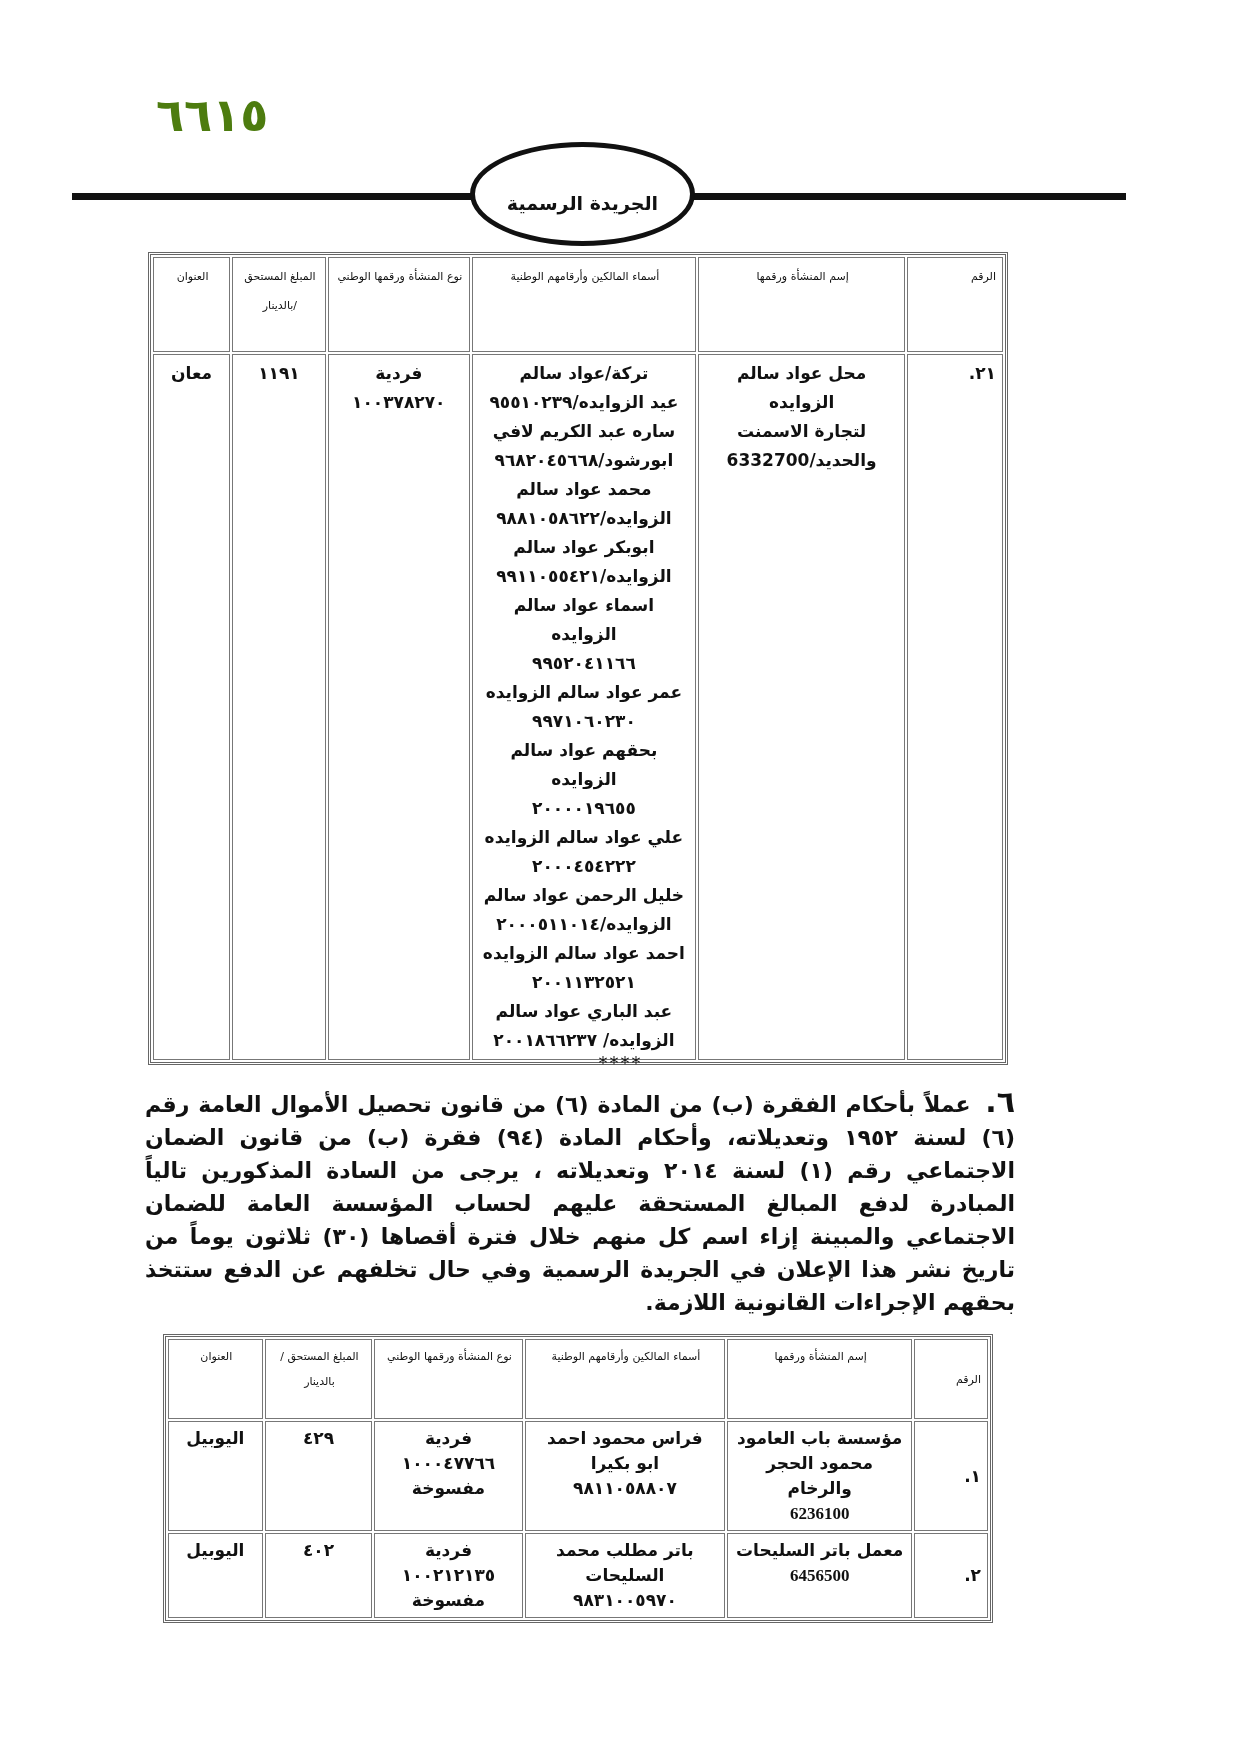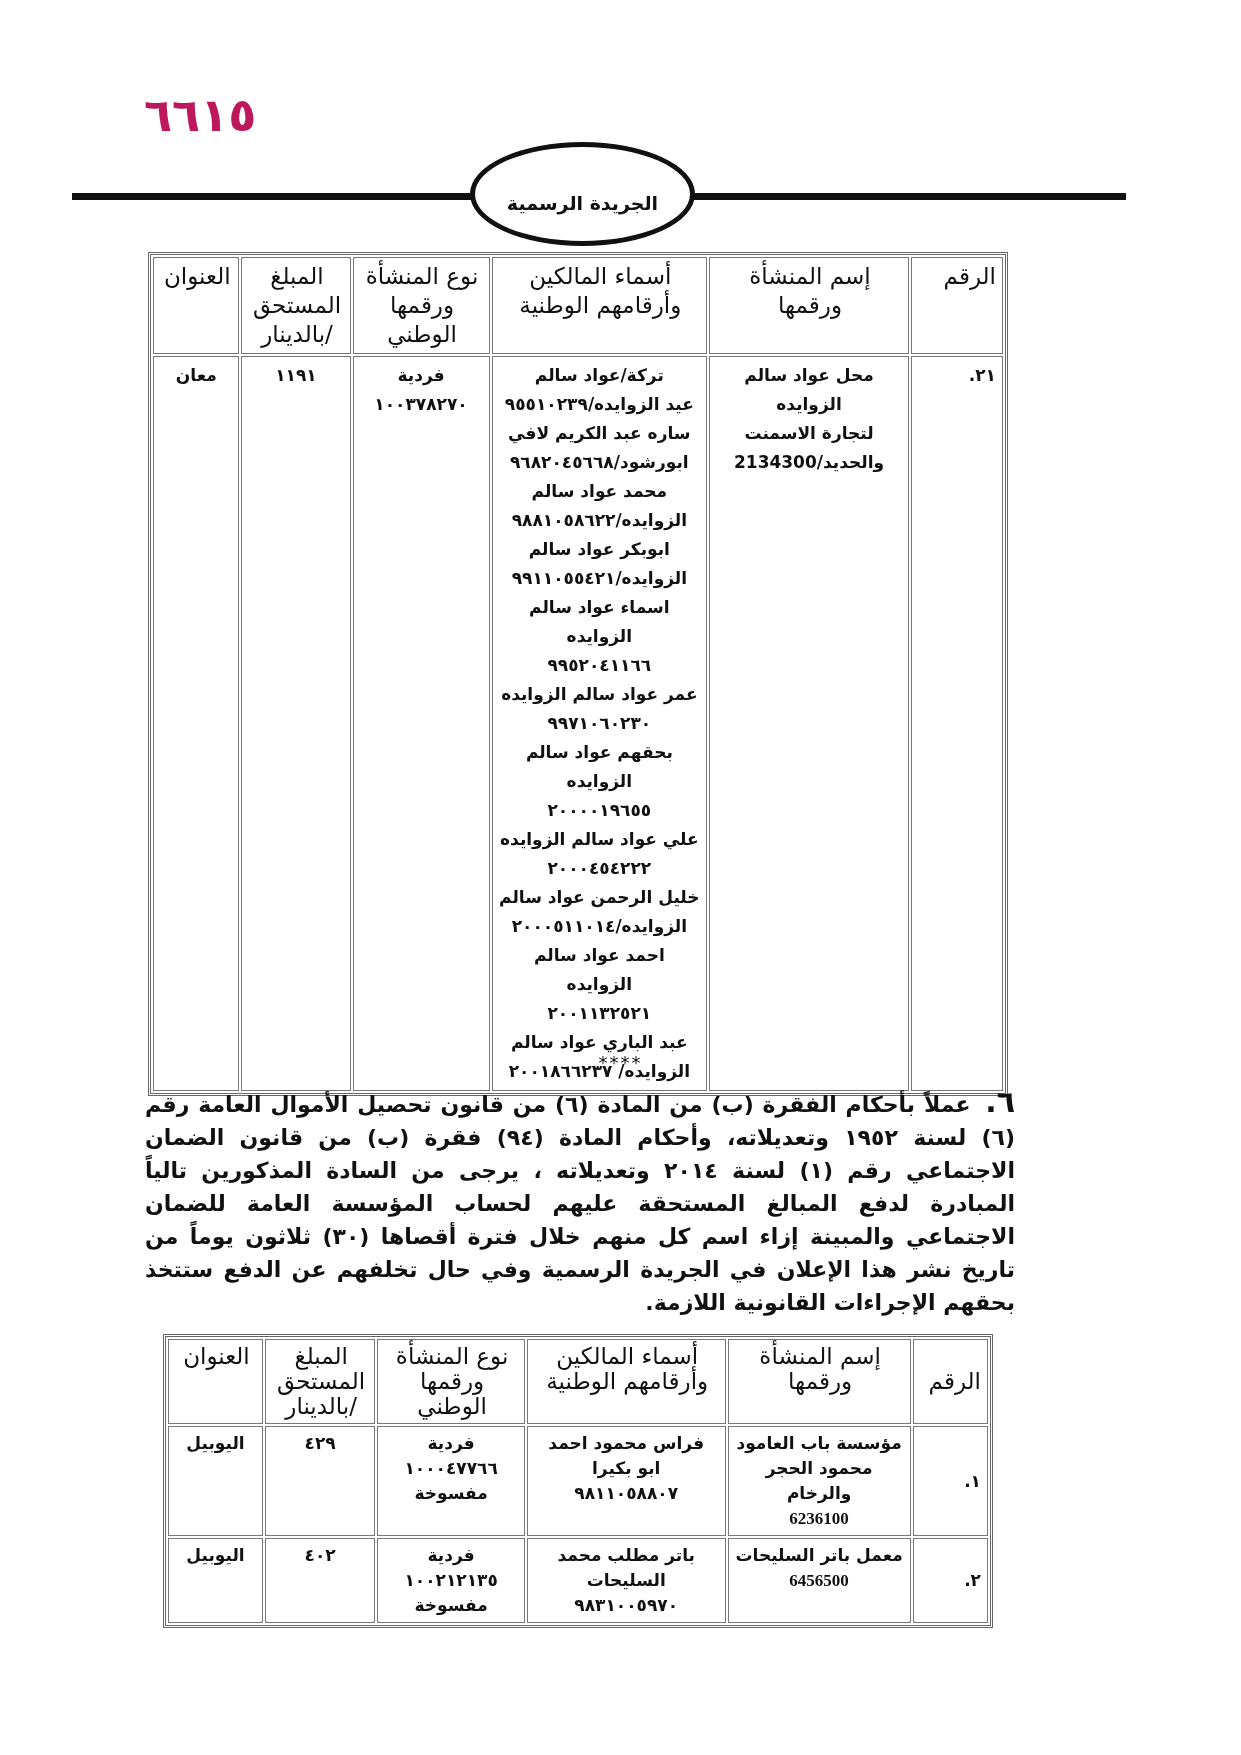--- a/index.html
+++ b/index.html
@@ -1,23 +1,23 @@
 <!DOCTYPE html>
 <html><head>
 <meta charset="utf-8">
 <style>
   html, body { margin: 0; padding: 0; background: #ffffff; }
   body {
     width: 1241px; height: 1755px; position: relative; overflow: hidden;
     font-family: "DejaVu Sans", "Liberation Sans", sans-serif; color: #111;
   }
   .page-number {
-    position: absolute; left: 144px; top: 88px;
+    position: absolute; left: 156px; top: 88px;
     font-family: "DejaVu Sans", sans-serif; font-weight: bold;
-    font-size: 46px; letter-spacing: 3px; color: #be185d;
+    font-size: 46px; letter-spacing: 3px; color: #4d7c0f;
   }
   .header-rule {
     position: absolute; left: 72px; top: 193px; width: 1054px; height: 7px; background: #111;
   }
   .header-oval {
     position: absolute; left: 470px; top: 142px; width: 225px; height: 104px;
     border: 5px solid #111; border-radius: 50%; background: #fff;
     display: flex; align-items: center; justify-content: center; box-sizing: border-box;
   }
   .header-oval span {
@@ -25,21 +25,21 @@
   }
   table.gazette {
     position: absolute; border-collapse: separate; border-spacing: 2px;
     border: 3px double #666; direction: rtl; background: #fff;
     font-family: "DejaVu Sans", sans-serif; font-size: 17px; font-weight: bold;
   }
   table.gazette td, table.gazette th {
     border: 1px solid #777; vertical-align: top; text-align: center;
     padding: 4px 6px; line-height: 29px;
   }
-  table.gazette th { font-weight: normal; font-size: 23px; padding-left: 8px; }
+  table.gazette th { font-weight: normal; font-size: 11px; padding-left: 8px; }
   #table1 { left: 148px; top: 252px; width: 860px; }
   #table1 th { height: 85px; }
   #table2 { left: 163px; top: 1334px; width: 830px; }
   #table2 th { height: 70px; line-height: 25px; }
   #table2 td { line-height: 25px; }
   .col-num { text-align: right !important; }
   .latin { font-family: "Liberation Serif", serif; font-size: 17px; }
   .owner-line { display: block; }
   .separator {
     position: absolute; left: 0; width: 1241px; top: 1052px; text-align: center;
@@ -71,21 +71,21 @@
       <th style="width:70px">المبلغ المستحق /بالدينار</th>
       <th style="width:55px">العنوان</th>
     </tr>
   </thead>
   <tbody>
     <tr>
       <td class="col-num">٢١.</td>
       <td>
         <span class="owner-line">محل عواد سالم الزوايده</span>
         <span class="owner-line">لتجارة الاسمنت</span>
-        <span class="owner-line">والحديد/2134300</span>
+        <span class="owner-line">والحديد/6332700</span>
       </td>
       <td>
         <span class="owner-line">تركة/عواد سالم</span>
         <span class="owner-line">عيد الزوايده/٩٥٥١٠٢٣٩</span>
         <span class="owner-line">ساره عبد الكريم لافي</span>
         <span class="owner-line">ابورشود/٩٦٨٢٠٤٥٦٦٨</span>
         <span class="owner-line">محمد عواد سالم</span>
         <span class="owner-line">الزوايده/٩٨٨١٠٥٨٦٢٢</span>
         <span class="owner-line">ابوبكر عواد سالم</span>
         <span class="owner-line">الزوايده/٩٩١١٠٥٥٤٢١</span>

